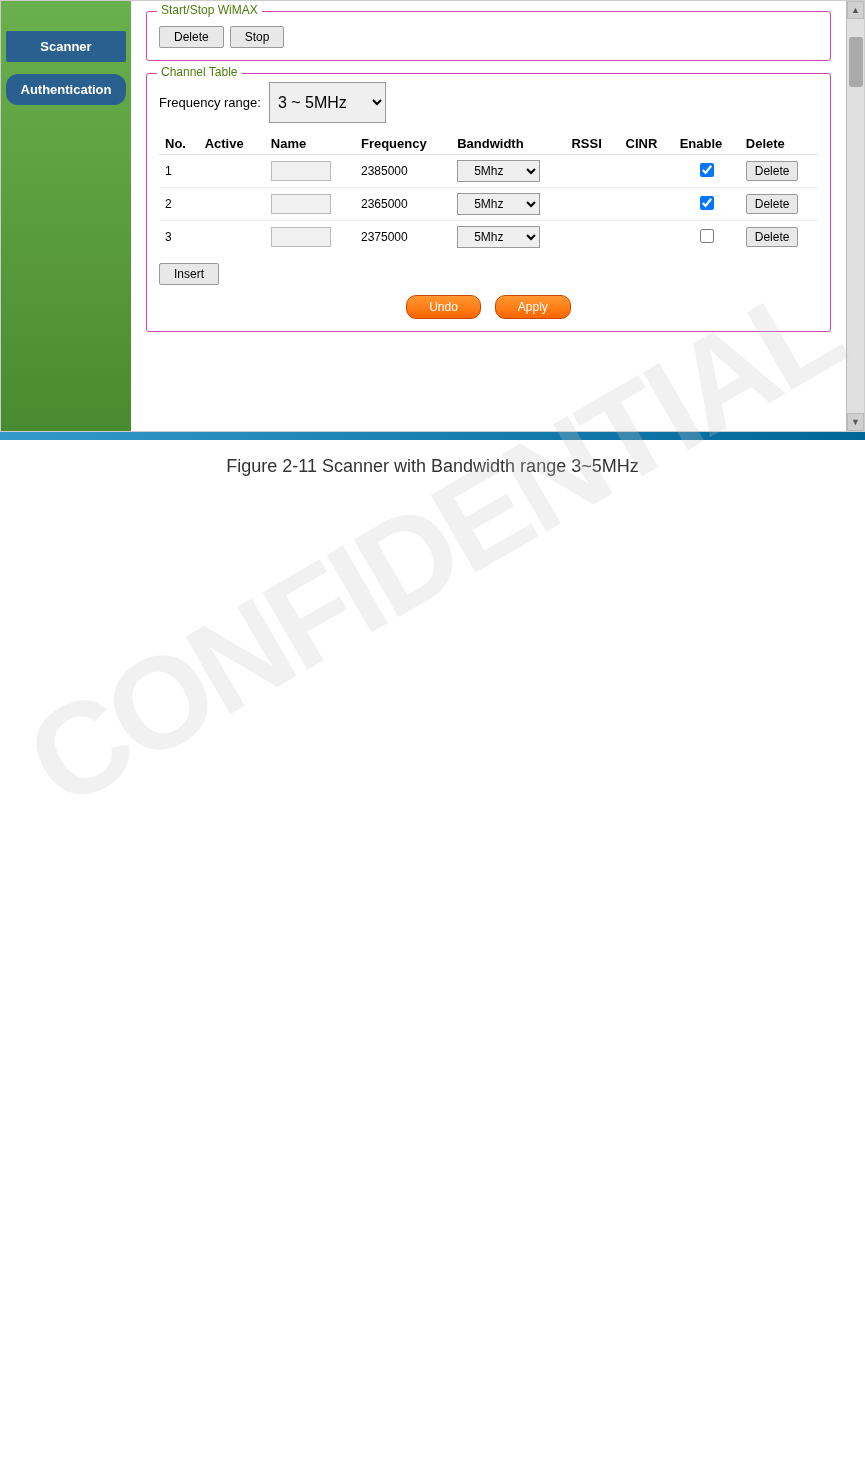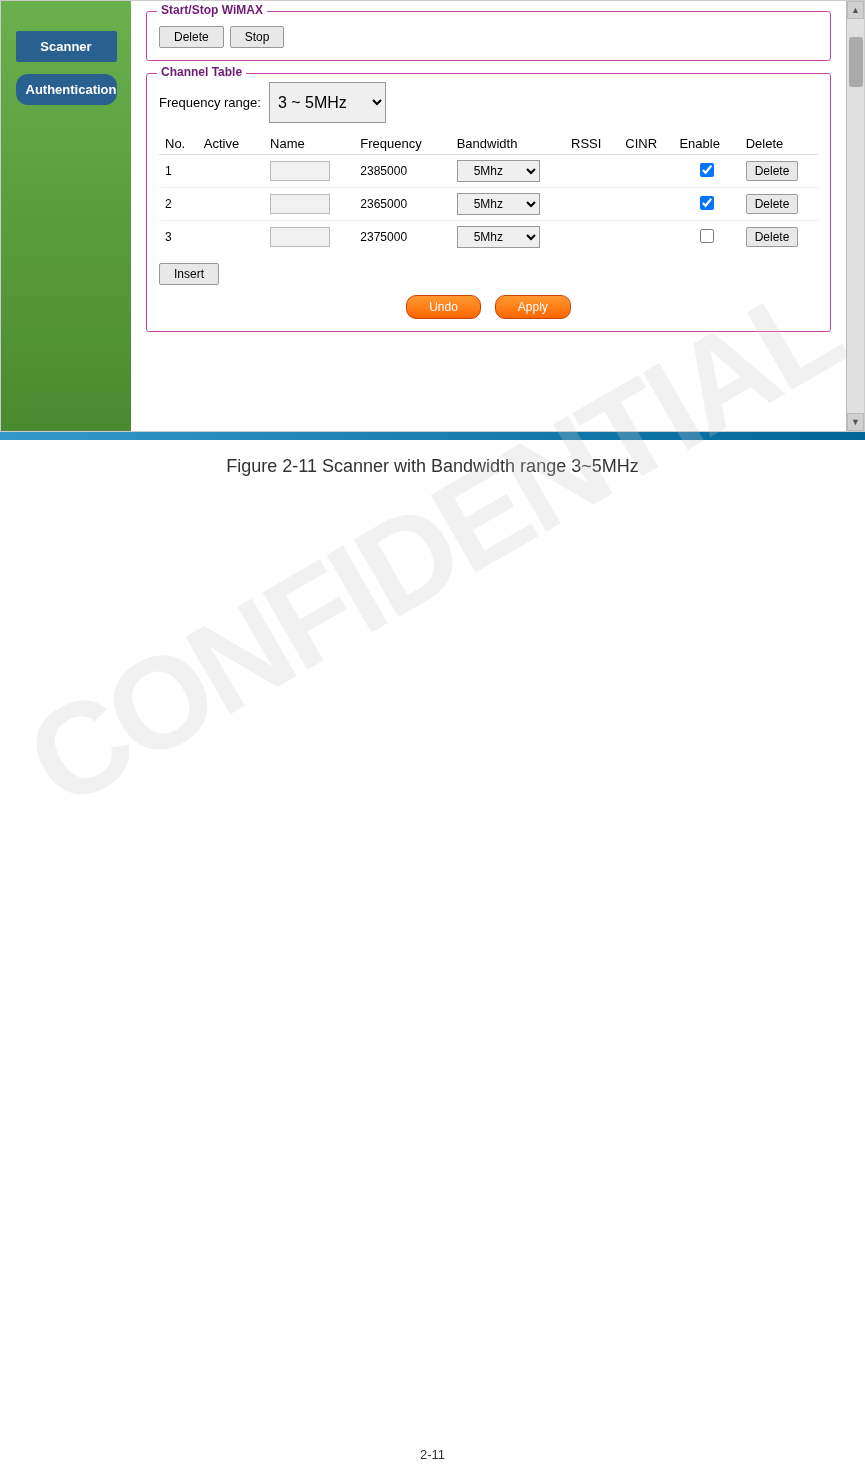--- a/index.html
+++ b/index.html
@@ -36,21 +36,21 @@
       background: linear-gradient(to bottom, #6ab04c, #4a8a30);
       min-height: 430px;
       display: flex;
       flex-direction: column;
       align-items: center;
       padding-top: 30px;
       gap: 8px;
     }
 
     .sidebar-item {
-      width: 101px;
+      width: 120px;
       padding: 8px 10px;
       text-align: center;
       font-weight: bold;
       font-size: 13px;
       color: #fff;
       cursor: pointer;
     }
 
     .sidebar-item.active {
       background: #2a6090;
@@ -78,23 +78,23 @@
       padding: 8px 12px 12px 12px;
       position: relative;
     }
 
     .section-title {
       position: absolute;
       top: -9px;
       left: 10px;
       background: #fff;
       padding: 0 4px;
-      color: #701a75;
-      font-size: 12px;
-      font-weight: bold;
+      color: #4d7c0f;
+      font-size: 12px;
+      font-weight: normal;
     }
 
     
     .button-row {
       display: flex;
       gap: 6px;
       padding-top: 6px;
     }
 
     .btn {
@@ -126,21 +126,21 @@
     }
 
     
     .channel-table {
       width: 100%;
       border-collapse: collapse;
       font-size: 12px;
     }
 
     .channel-table th {
-      font-weight: normal;
+      font-weight: bold;
       text-align: left;
       padding: 3px 6px;
       border-bottom: 1px solid #ddd;
       font-size: 13px;
     }
 
     .channel-table td {
       padding: 5px 6px;
       vertical-align: middle;
     }
@@ -451,15 +451,14 @@
     </div>
 
   </div>
 
   <div class="blue-bar"></div>
 
   <div class="figure-caption">Figure 2-11    Scanner with Bandwidth range 3~5MHz</div>
 
   <div class="watermark">CONFIDENTIAL</div>
 
-  <div class="page-number">2-11</div>
 
 </div>
 
 </body></html>

